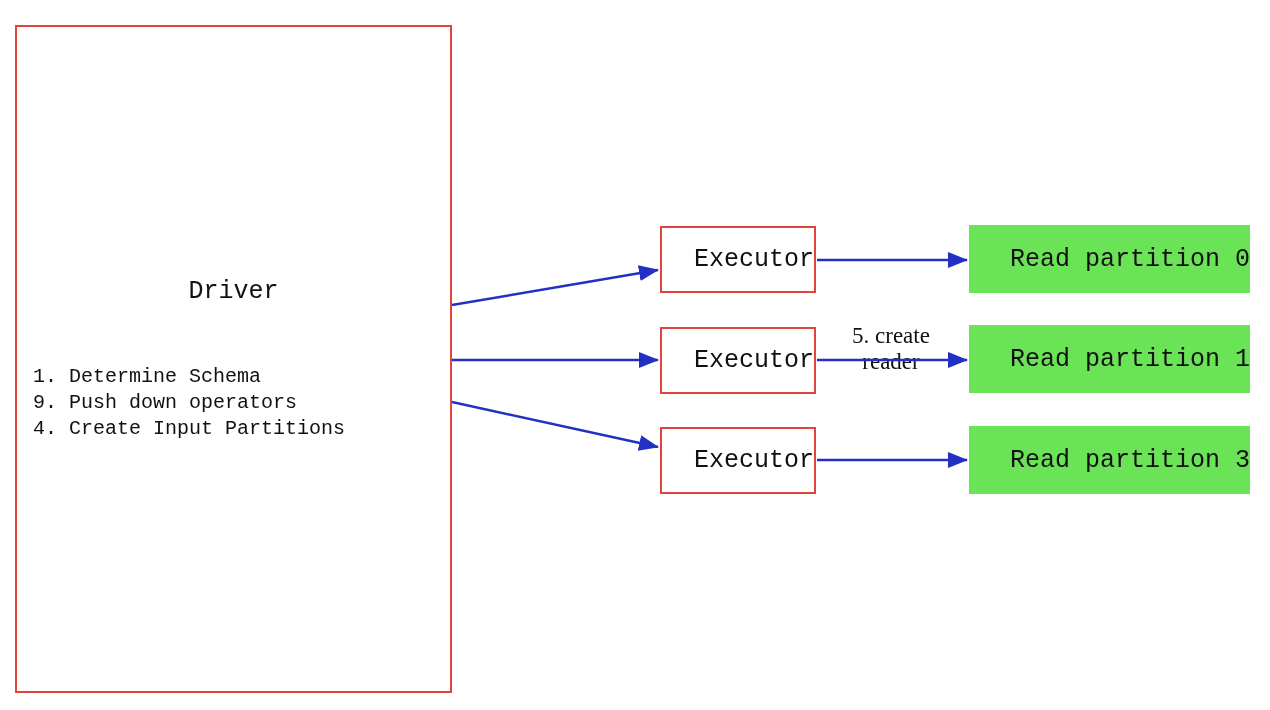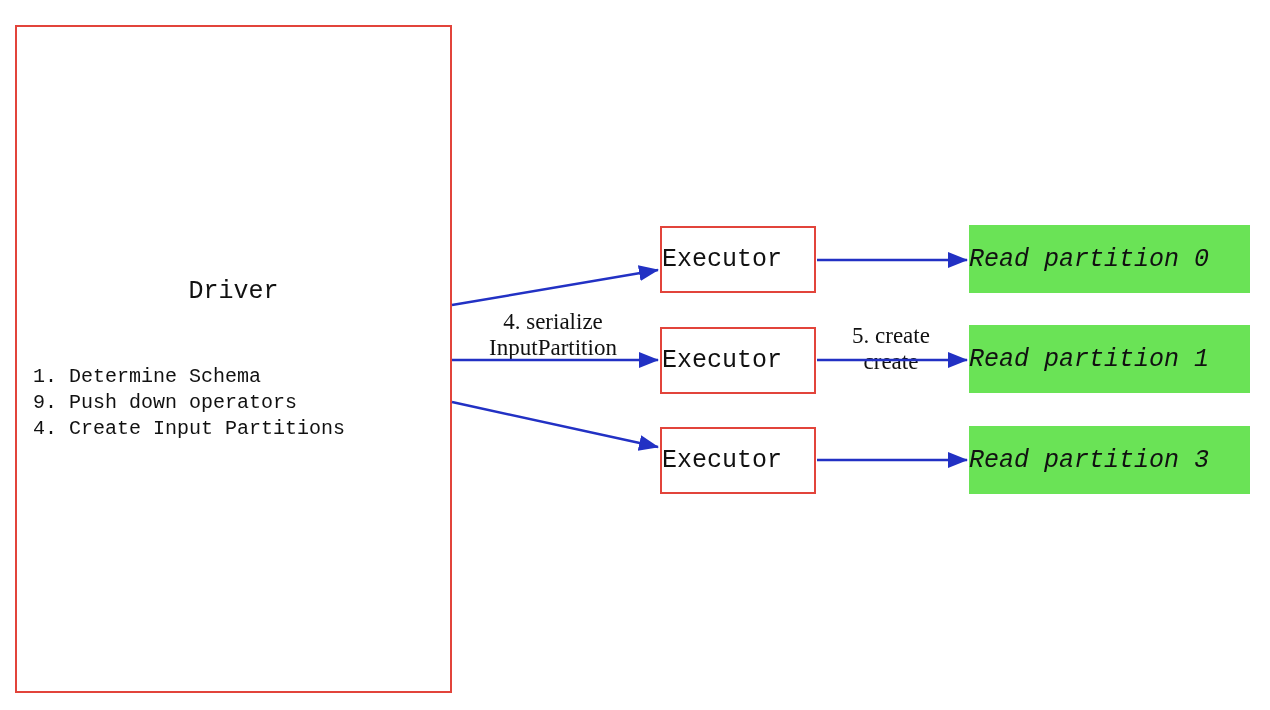--- a/index.html
+++ b/index.html
@@ -12,27 +12,27 @@
   html,body{margin:0;padding:0;}
   body{background:var(--background);font-family:"Liberation Mono","DejaVu Sans Mono",monospace;color:var(--text);}
   .canvas{position:relative;width:1270px;height:710px;background:var(--background);overflow:hidden;}
 
   
   .driver-box{position:absolute;left:15px;top:25px;width:437px;height:668px;border:2px solid var(--box-border);box-sizing:border-box;background:var(--background);padding-left:25px;}
   .driver-title{position:absolute;left:0;top:252px;width:100%;text-align:center;font-size:25px;line-height:26px;}
   .driver-steps{position:absolute;left:16px;top:337px;font-size:20px;line-height:26px;white-space:nowrap;}
 
   
-  .executor-box{position:absolute;left:660px;width:156px;height:67px;border:2px solid var(--box-border);box-sizing:border-box;background:var(--background);display:flex;align-items:center;justify-content:flex-start;font-size:25px;}
+  .executor-box{position:absolute;left:660px;width:156px;height:67px;border:2px solid var(--box-border);box-sizing:border-box;background:var(--background);display:flex;align-items:center;justify-content:flex-end;font-size:25px;}
   .executor-1{top:226px;}
   .executor-2{top:327px;}
   .executor-3{top:427px;}
 
   
-  .partition-box{position:absolute;left:969px;width:281px;height:68px;background:var(--partition-fill);display:flex;align-items:center;justify-content:flex-start;font-size:25px;white-space:nowrap;font-style:italic;}
+  .partition-box{position:absolute;left:969px;width:281px;height:68px;background:var(--partition-fill);display:flex;align-items:center;justify-content:flex-end;font-size:25px;white-space:nowrap;}
   .partition-1{top:225px;}
   .partition-2{top:325px;}
   .partition-3{top:426px;}
 
   
   .edge-label{position:absolute;font-family:"Liberation Serif","DejaVu Serif",serif;font-size:23px;line-height:26px;text-align:center;color:var(--text);white-space:nowrap;}
   .label-serialize{left:433px;top:309px;width:240px;}
   .label-create-reader{left:791px;top:323px;width:200px;text-align:center;}
 
   
@@ -67,27 +67,23 @@
   <div class="partition-box partition-1">
     <span>Read partition 0</span>
   </div>
   <div class="partition-box partition-2">
     <span>Read partition 1</span>
   </div>
   <div class="partition-box partition-3">
     <span>Read partition 3</span>
   </div>
 
-  <div class="edge-label label-serialize">
-    <div>4. serialize</div>
-    <div>InputPartition</div>
-  </div>
   <div class="edge-label label-create-reader">
     <div>5. create</div>
-    <div>create</div>
+    <div>reader</div>
   </div>
 
   <svg class="arrows" viewBox="0 0 1270 710" xmlns="http://www.w3.org/2000/svg">
     <defs>
       <marker id="arrowhead" markerWidth="22" markerHeight="18" refX="19" refY="8" orient="auto" markerUnits="userSpaceOnUse">
         <path class="head" d="M0,0 L20,8 L0,16 Z"></path>
       </marker>
     </defs>
     <line x1="452" y1="305" x2="658" y2="270" marker-end="url(#arrowhead)"></line>
     <line x1="452" y1="360" x2="658" y2="360" marker-end="url(#arrowhead)"></line>

